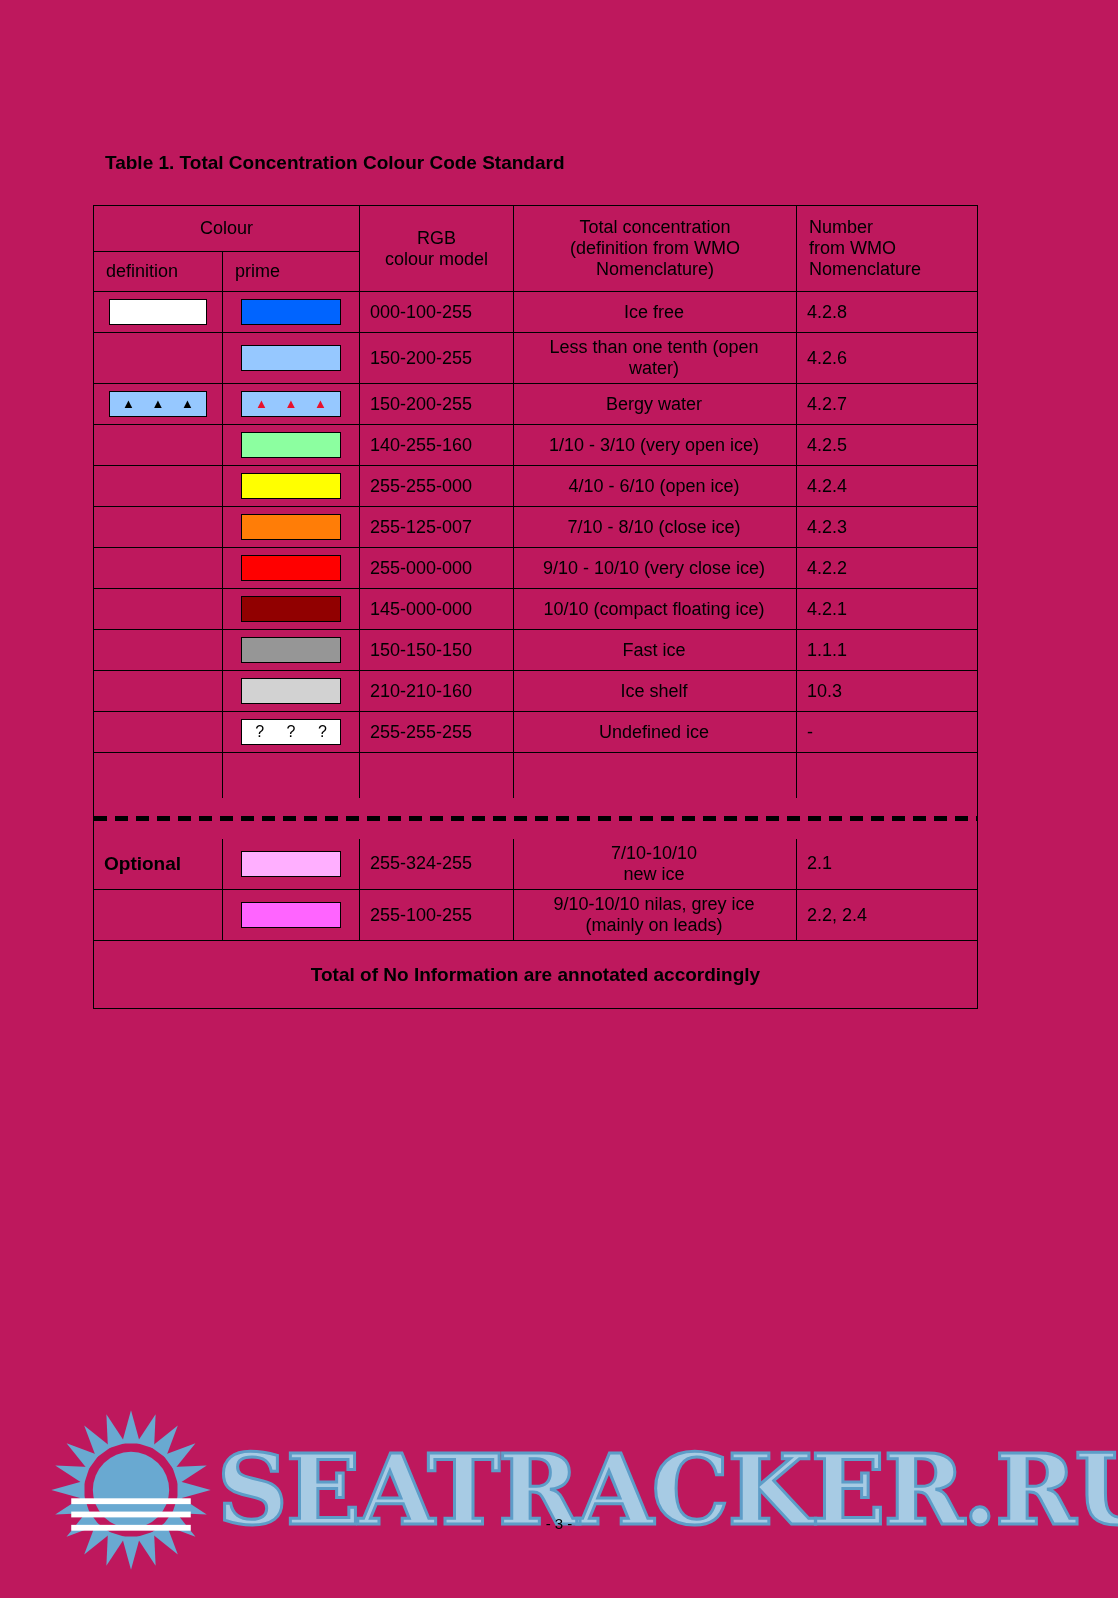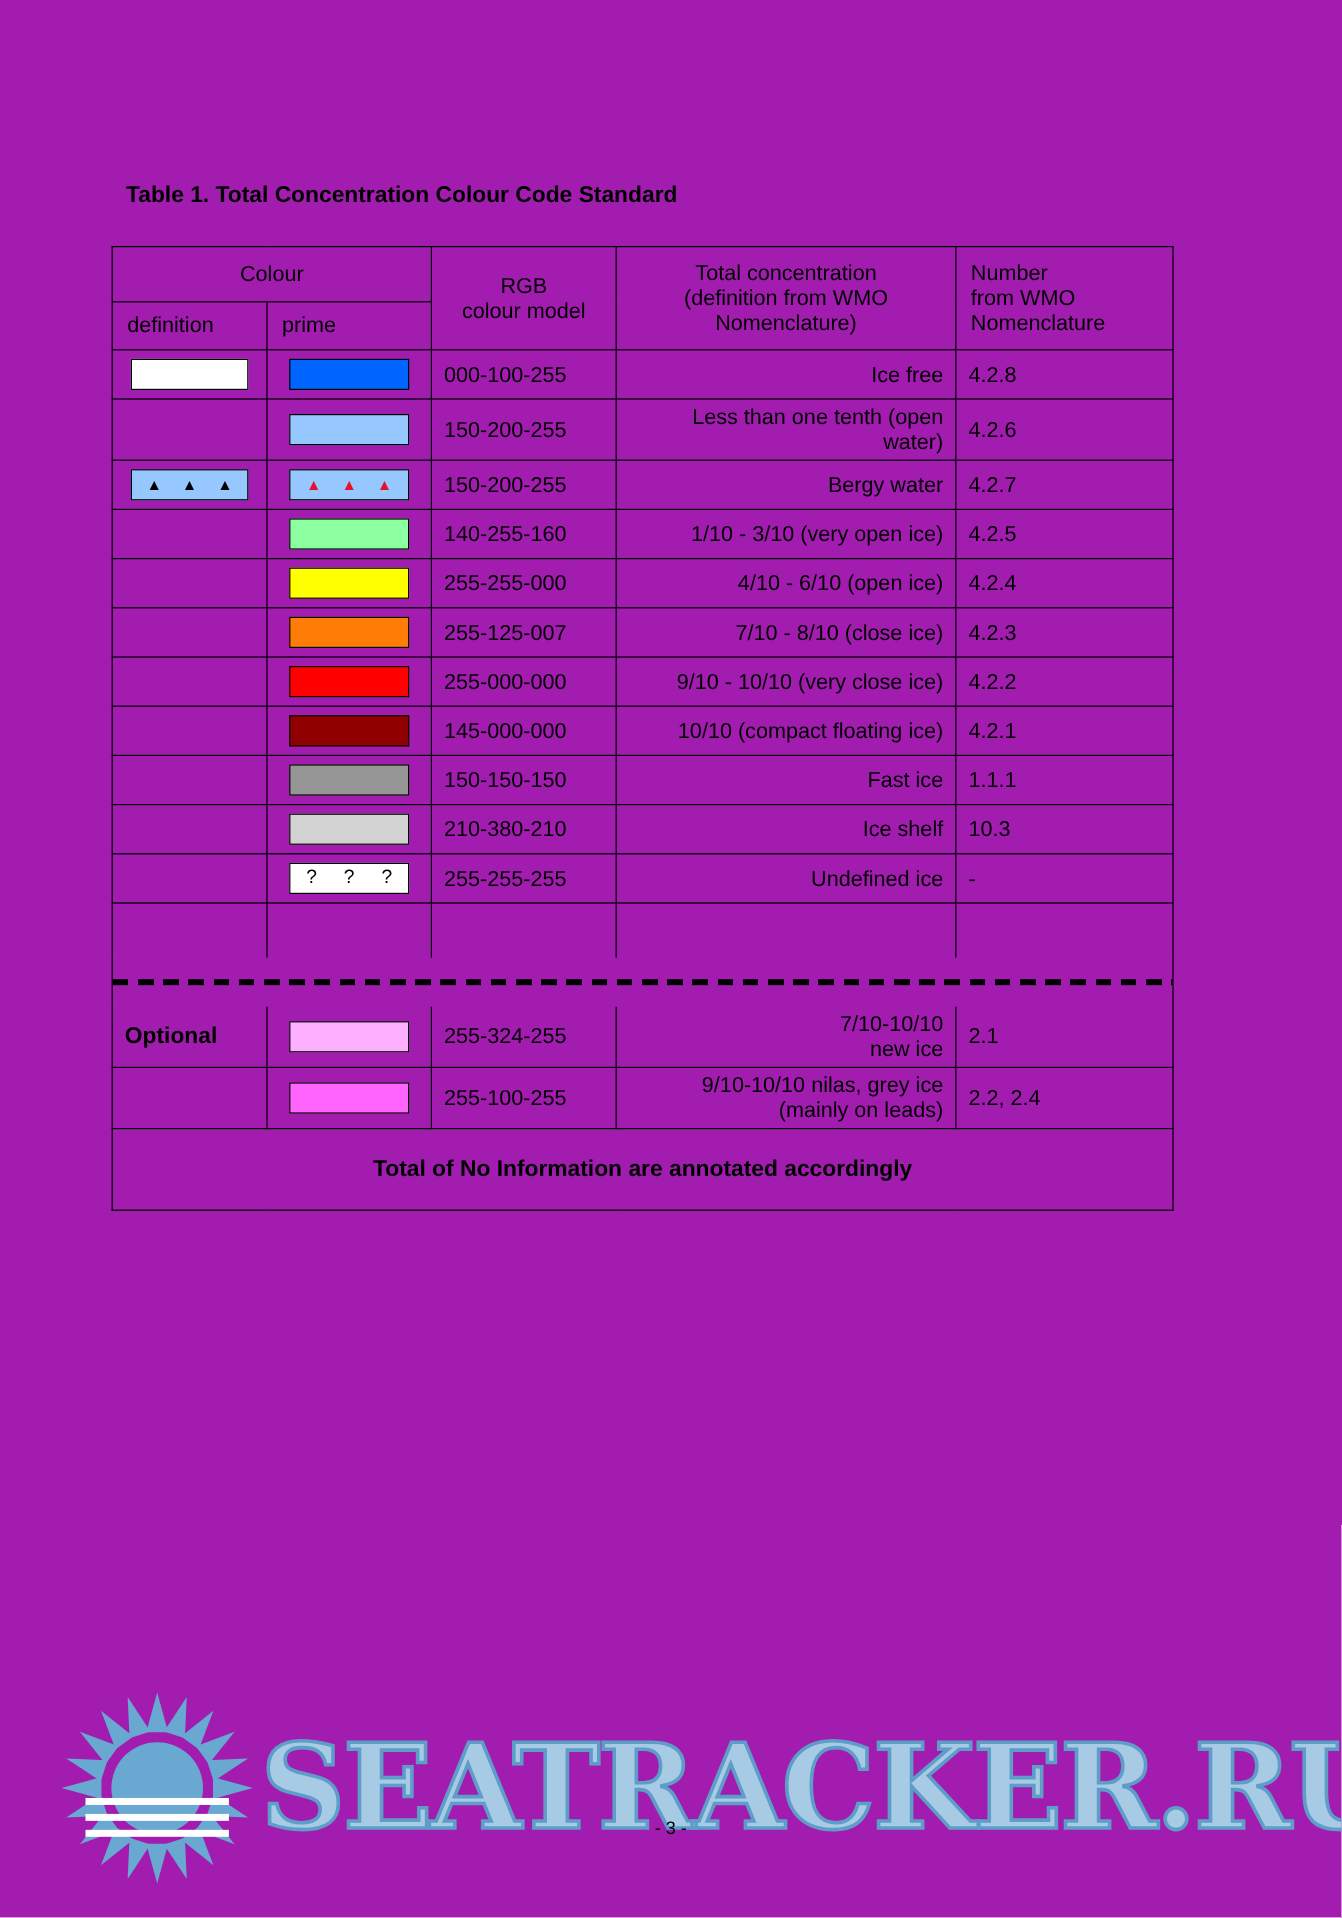--- a/index.html
+++ b/index.html
@@ -1,21 +1,21 @@
 <!DOCTYPE html>
 <html><head>
 <meta charset="utf-8">
 <style>
   * { box-sizing: border-box; }
   html, body { margin: 0; padding: 0; background: #ffffff; }
   .page {
     position: relative;
     width: 1118px;
     height: 1598px;
-    background: #a21caf;
+    background: #be185d;
     overflow: hidden;
     font-family: "Liberation Sans", "DejaVu Sans", sans-serif;
     color: #000;
   }
   .title {
     position: absolute;
     left: 105px;
     top: 152px;
     margin: 0;
     font-size: 19px;
@@ -34,21 +34,21 @@
     border: 1px solid #000;
     padding: 4px 10px;
     vertical-align: middle;
     font-weight: normal;
   }
   thead tr.hrow1 { height: 46px; }
   thead tr.hrow2 { height: 40px; }
   .colour-table th { white-space: pre-line; text-align: center; }
   th.alt-head, th.prime-head, th.num-head { text-align: left; padding-left: 12px; }
   tbody tr { height: 41px; }
-  td.desc-cell { white-space: pre-line; text-align: right; padding-left: 8px; }
+  td.desc-cell { white-space: pre-line; text-align: center; padding-left: 8px; }
   td.rgb-cell, td.num-cell { text-align: left; }
   .swatch {
     width: 100px;
     height: 26px;
     border: 1px solid #000;
     margin: 0 auto;
     display: flex;
     align-items: center;
     justify-content: center;
     line-height: 1;
@@ -220,21 +220,21 @@
           </td>
           <td class="rgb-cell">150-150-150</td>
           <td class="desc-cell">Fast ice</td>
           <td class="num-cell">1.1.1</td>
         </tr>
         <tr>
           <td class="alt-cell"></td>
           <td class="prime-cell">
             <div class="swatch" style="background: rgb(210, 210, 210);"></div>
           </td>
-          <td class="rgb-cell">210-380-210</td>
+          <td class="rgb-cell">210-210-160</td>
           <td class="desc-cell">Ice shelf</td>
           <td class="num-cell">10.3</td>
         </tr>
         <tr>
           <td class="alt-cell"></td>
           <td class="prime-cell">
             <div class="swatch question">? ? ?</div>
           </td>
           <td class="rgb-cell">255-255-255</td>
           <td class="desc-cell">Undefined ice</td>

